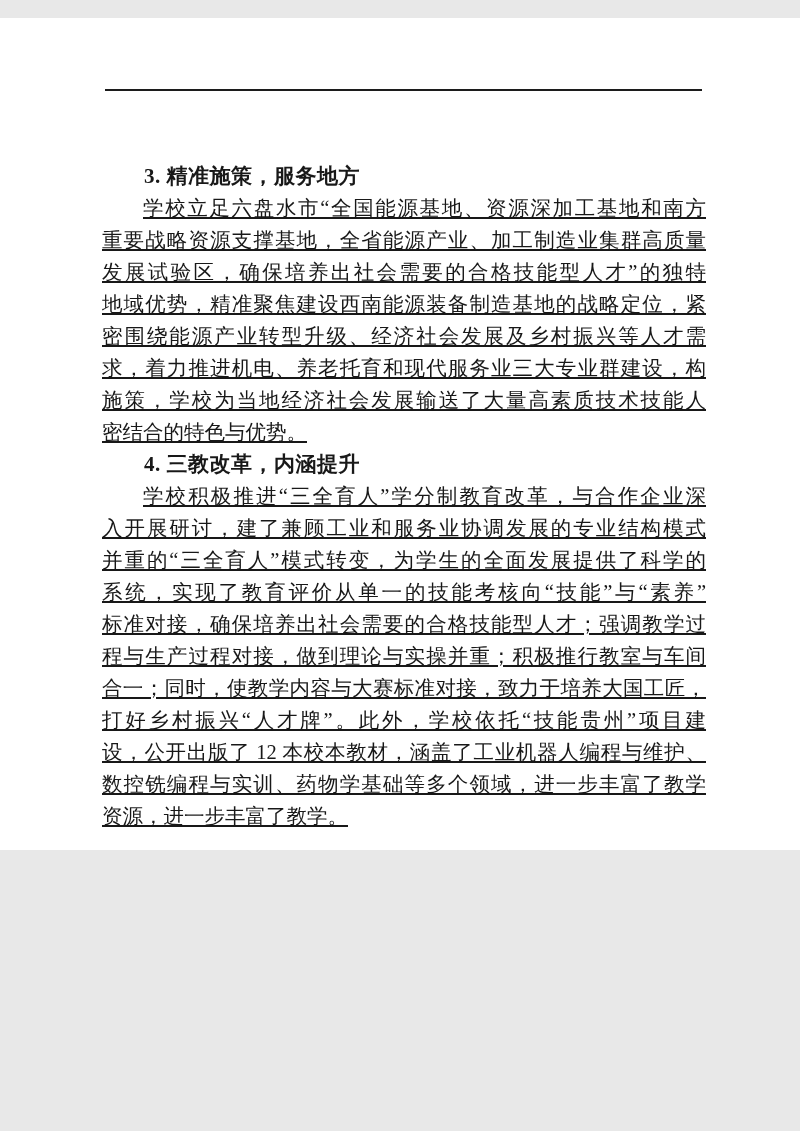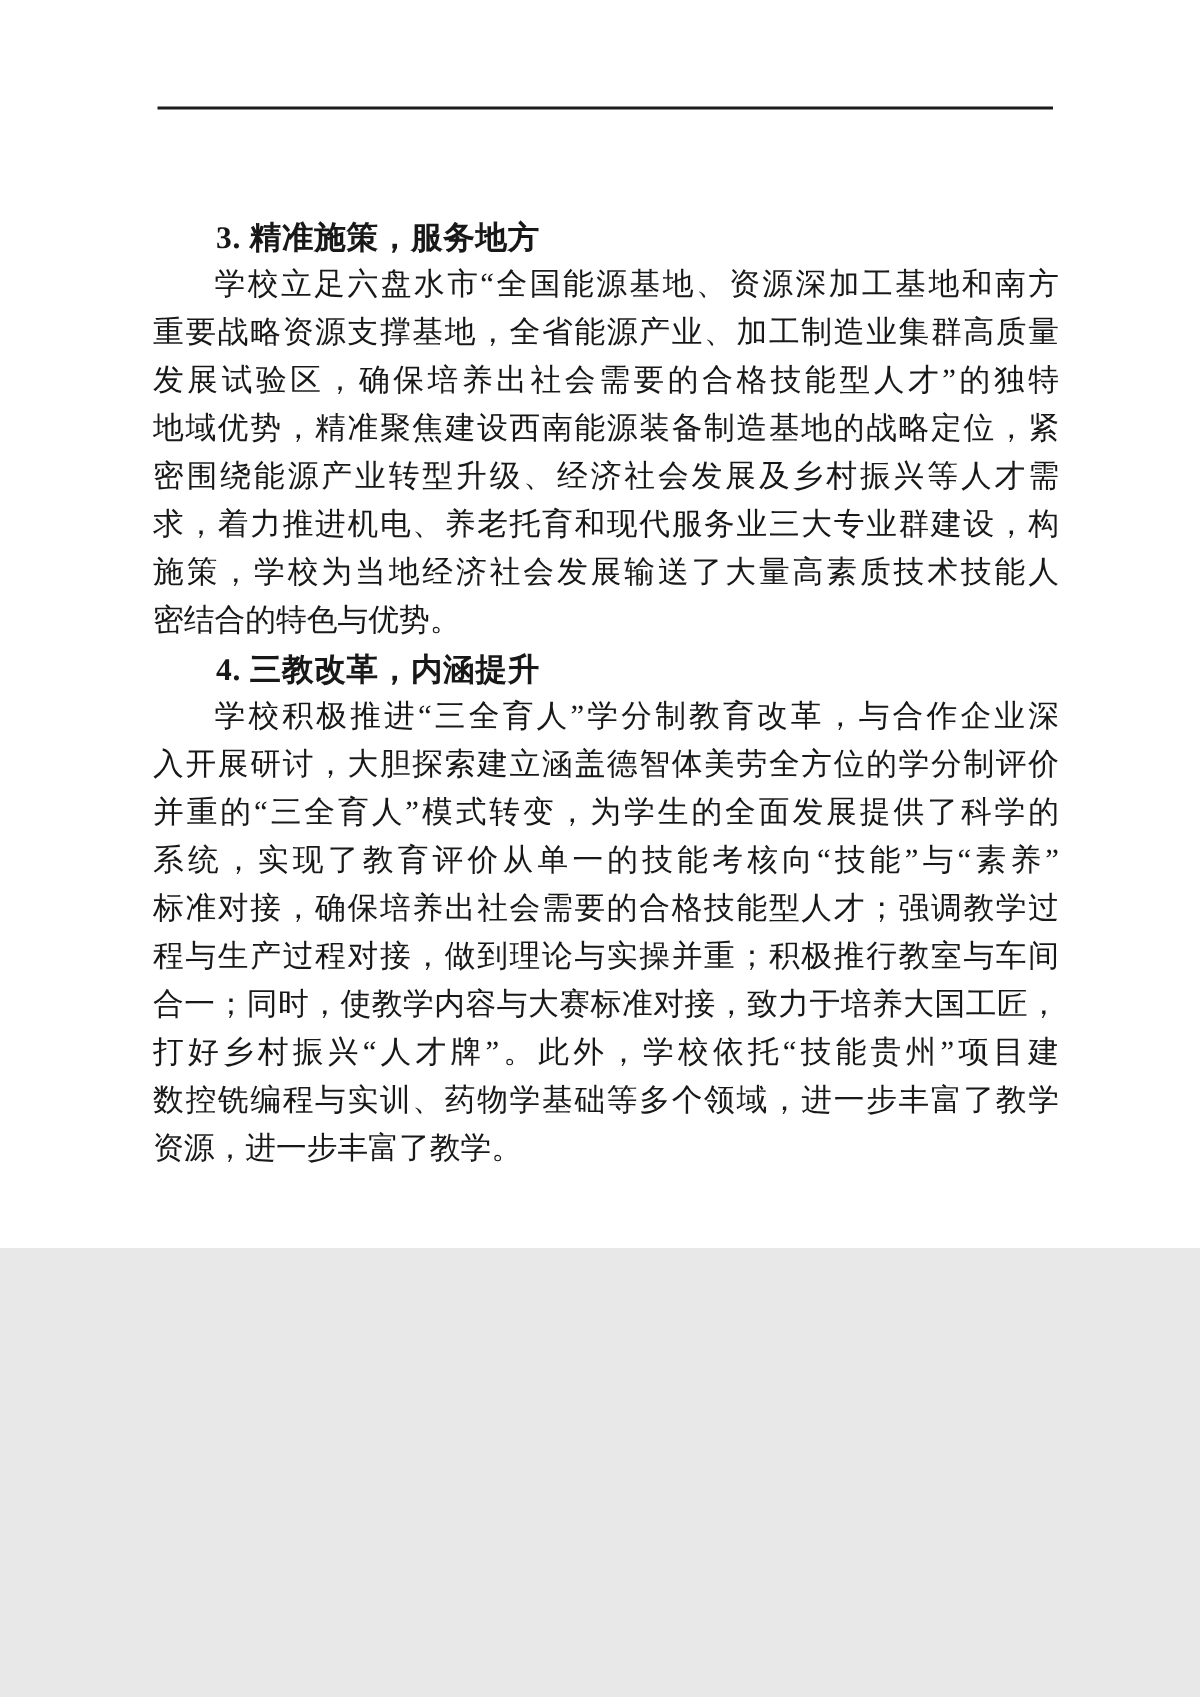--- a/index.html
+++ b/index.html
@@ -5,21 +5,21 @@
   html, body {
     margin: 0;
     padding: 0;
     background: #e8e8e8;
     font-family: "Liberation Serif", "DejaVu Serif", serif;
   }
   .page {
     position: relative;
     width: 800px;
     height: 832px;
-    margin: 0 auto;
+    margin: 18px auto;
     background: #ffffff;
     overflow: hidden;
     color: #1a1a1a;
   }
   .header-rule {
     position: absolute;
     left: 105px;
     top: 71px;
     width: 597px;
     height: 2px;
@@ -43,20 +43,21 @@
     font-weight: bold;
     text-indent: 2em;
     letter-spacing: 0.5px;
   }
   .paragraph { margin: 0; }
   .line {
     text-align: justify;
     text-align-last: justify;
     
     text-justify: inter-character;
+    text-decoration: underline;
   }
   .line.first { text-indent: 2em; }
   .line.last  { text-align-last: left; }
 </style>
 </head>
 <body>
 
 <div class="page">
   <div class="header-rule"></div>
 
@@ -72,25 +73,26 @@
           <div class="line">求，着力推进机电、养老托育和现代服务业三大专业群建设，构</div>
           <div class="line">施策，学校为当地经济社会发展输送了大量高素质技术技能人</div>
           <div class="line last">密结合的特色与优势。</div>
         </div>
     </section>
 
     <section>
       <h2 class="heading">4. 三教改革，内涵提升</h2>
       <div class="paragraph">
           <div class="line first">学校积极推进“三全育人”学分制教育改革，与合作企业深</div>
-          <div class="line">入开展研讨，大胆探索建立涵盖德智体美劳全方位的学分制评价</div>
+          <div class="line">入开展研讨，建了兼顾工业和服务业协调发展的专业结构模式</div>
           <div class="line">并重的“三全育人”模式转变，为学生的全面发展提供了科学的</div>
           <div class="line">系统，实现了教育评价从单一的技能考核向“技能”与“素养”</div>
           <div class="line">标准对接，确保培养出社会需要的合格技能型人才；强调教学过</div>
           <div class="line">程与生产过程对接，做到理论与实操并重；积极推行教室与车间</div>
           <div class="line">合一；同时，使教学内容与大赛标准对接，致力于培养大国工匠，</div>
           <div class="line">打好乡村振兴“人才牌”。此外，学校依托“技能贵州”项目建</div>
+          <div class="line">设，公开出版了 12 本校本教材，涵盖了工业机器人编程与维护、</div>
           <div class="line">数控铣编程与实训、药物学基础等多个领域，进一步丰富了教学</div>
           <div class="line last">资源，进一步丰富了教学。</div>
         </div>
     </section>
   </div>
 </div>
 
 </body></html>

